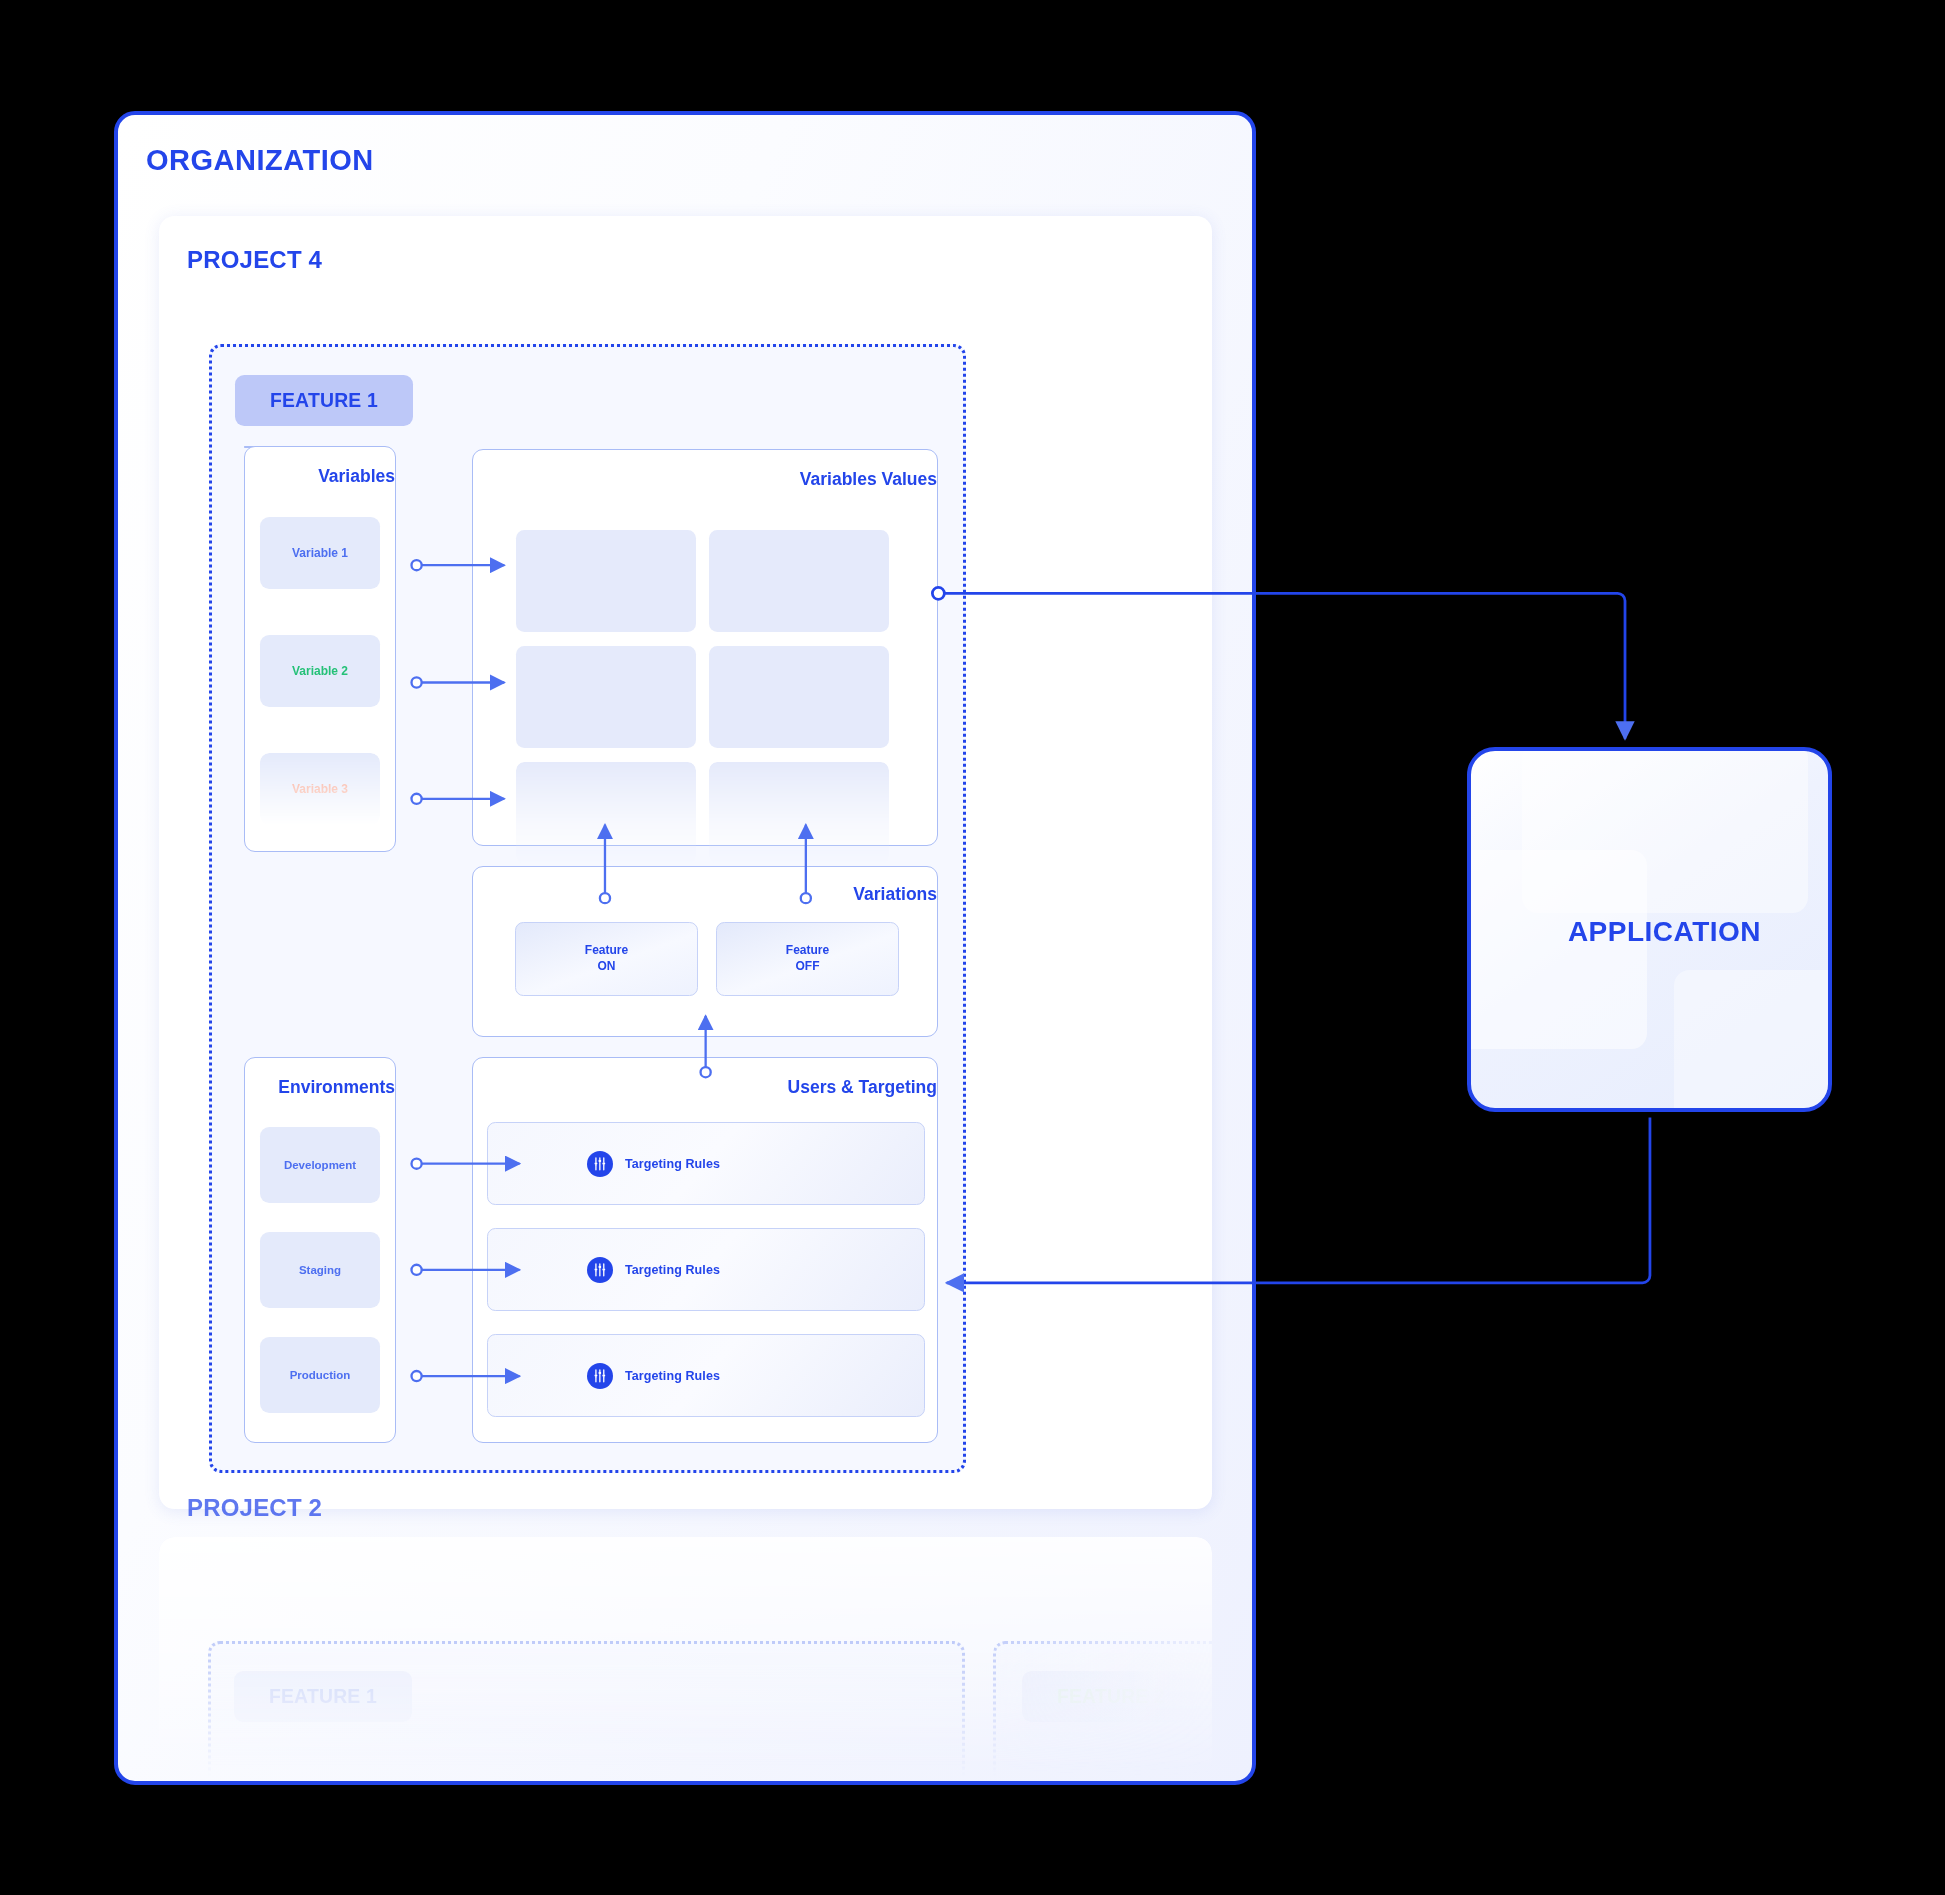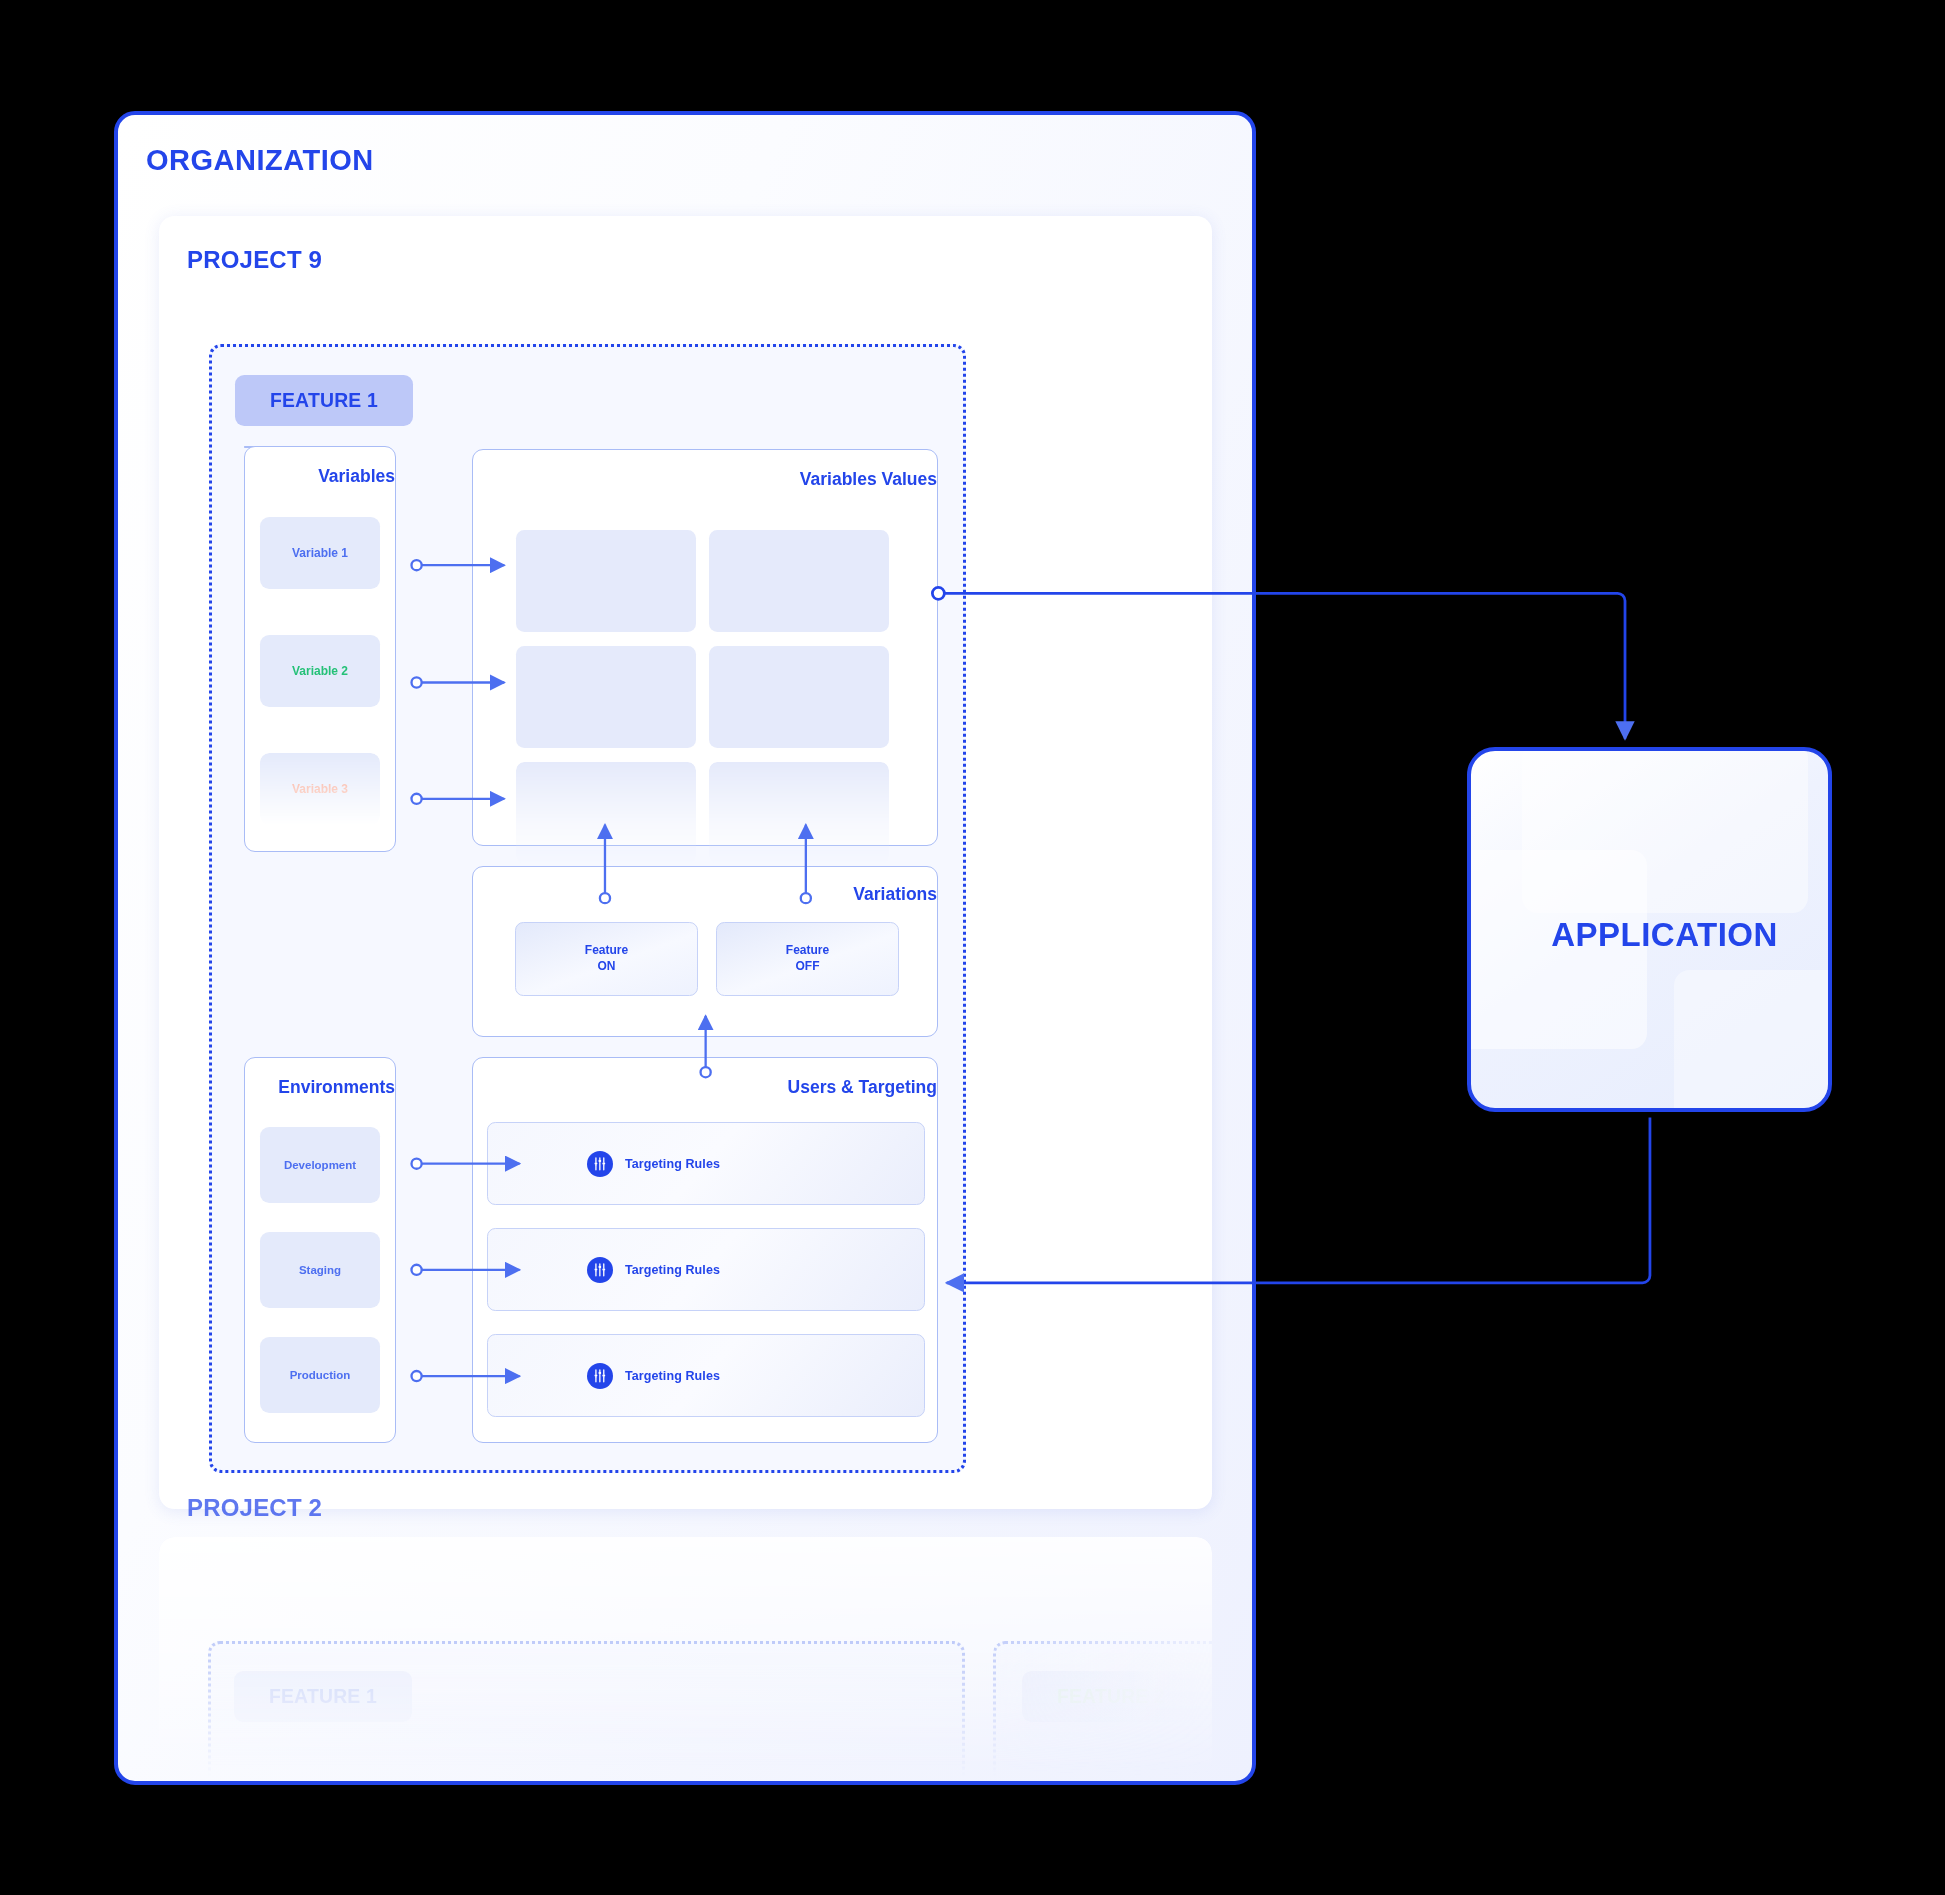--- a/index.html
+++ b/index.html
@@ -122,36 +122,36 @@
   
   .app-box{
     position:absolute;left:1467px;top:747px;width:365px;height:365px;
     border:4.2px solid #2345ea;border-radius:28px;
     background:linear-gradient(145deg,#ffffff 0%,#eef2fe 45%,#e7edfd 100%);
     overflow:hidden;box-sizing:border-box;
   }
   .app-deco{position:absolute;border-radius:15.7px;background:rgba(255,255,255,.62);}
   .app-label{
     position:absolute;left:0;right:0;top:165px;text-align:center;
-    font-size:33px;font-weight:700;letter-spacing:0.5px;color:#2345ea;padding-left:30px;
+    font-size:28px;font-weight:700;letter-spacing:0.5px;color:#2345ea;padding-left:30px;
   }
 
   
   #wires{position:absolute;left:0;top:0;width:1946px;height:1896px;pointer-events:none;}
 </style>
 </head>
 <body>
 
 <div id="stage">
 
   <div class="org-card"></div>
   <div class="org-title">ORGANIZATION</div>
 
   <div class="proj1-card"></div>
-  <div class="proj1-title">PROJECT 9</div>
+  <div class="proj1-title">PROJECT 4</div>
 
   <div class="fade-right">
     <div class="feat-frame" id="feat2-frame"></div>
     <div class="feat-badge" id="feat2-badge">FEATURE 2</div>
 
     <div class="panel" style="left:1053px;top:446px;width:231px;height:342px;">
       <div class="panel-title" style="top:21px;">Variables</div>
     </div>
     <div class="chip blue" style="left:1079px;top:517px;width:180px;height:72px;">Variable 1</div>
     <div class="chip green" style="left:1079px;top:635px;width:180px;height:72px;">Variable 2</div>

